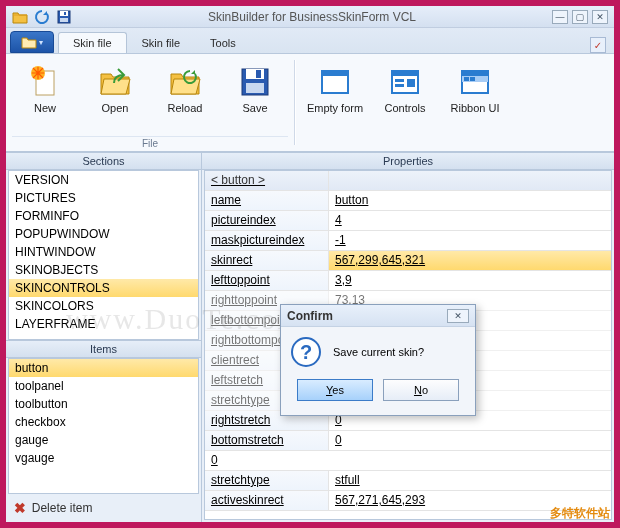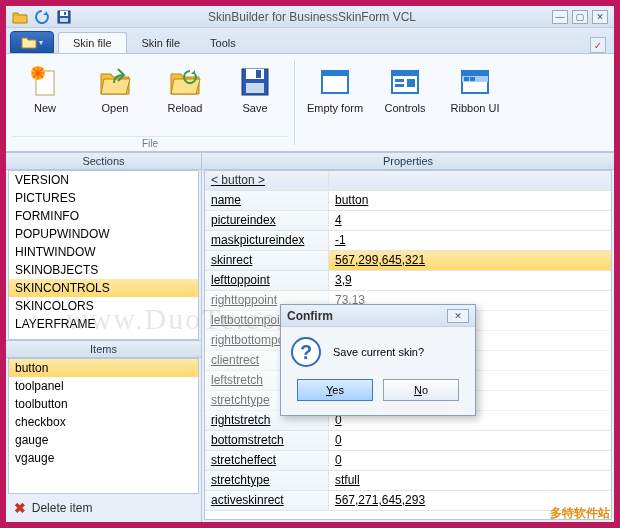--- a/index.html
+++ b/index.html
@@ -290,21 +290,20 @@
           </div>
           <div class="prow">
             <div class="pcell pname">rightstretch</div>
             <div class="pcell pval">0</div>
           </div>
           <div class="prow">
             <div class="pcell pname">bottomstretch</div>
             <div class="pcell pval">0</div>
           </div>
           <div class="prow">
-            <div class="pcell pname">stretcheffect</div>
             <div class="pcell pval">0</div>
           </div>
           <div class="prow">
             <div class="pcell pname">stretchtype</div>
             <div class="pcell pval">stfull</div>
           </div>
           <div class="prow">
             <div class="pcell pname">activeskinrect</div>
             <div class="pcell pval">567,271,645,293</div>
           </div>

